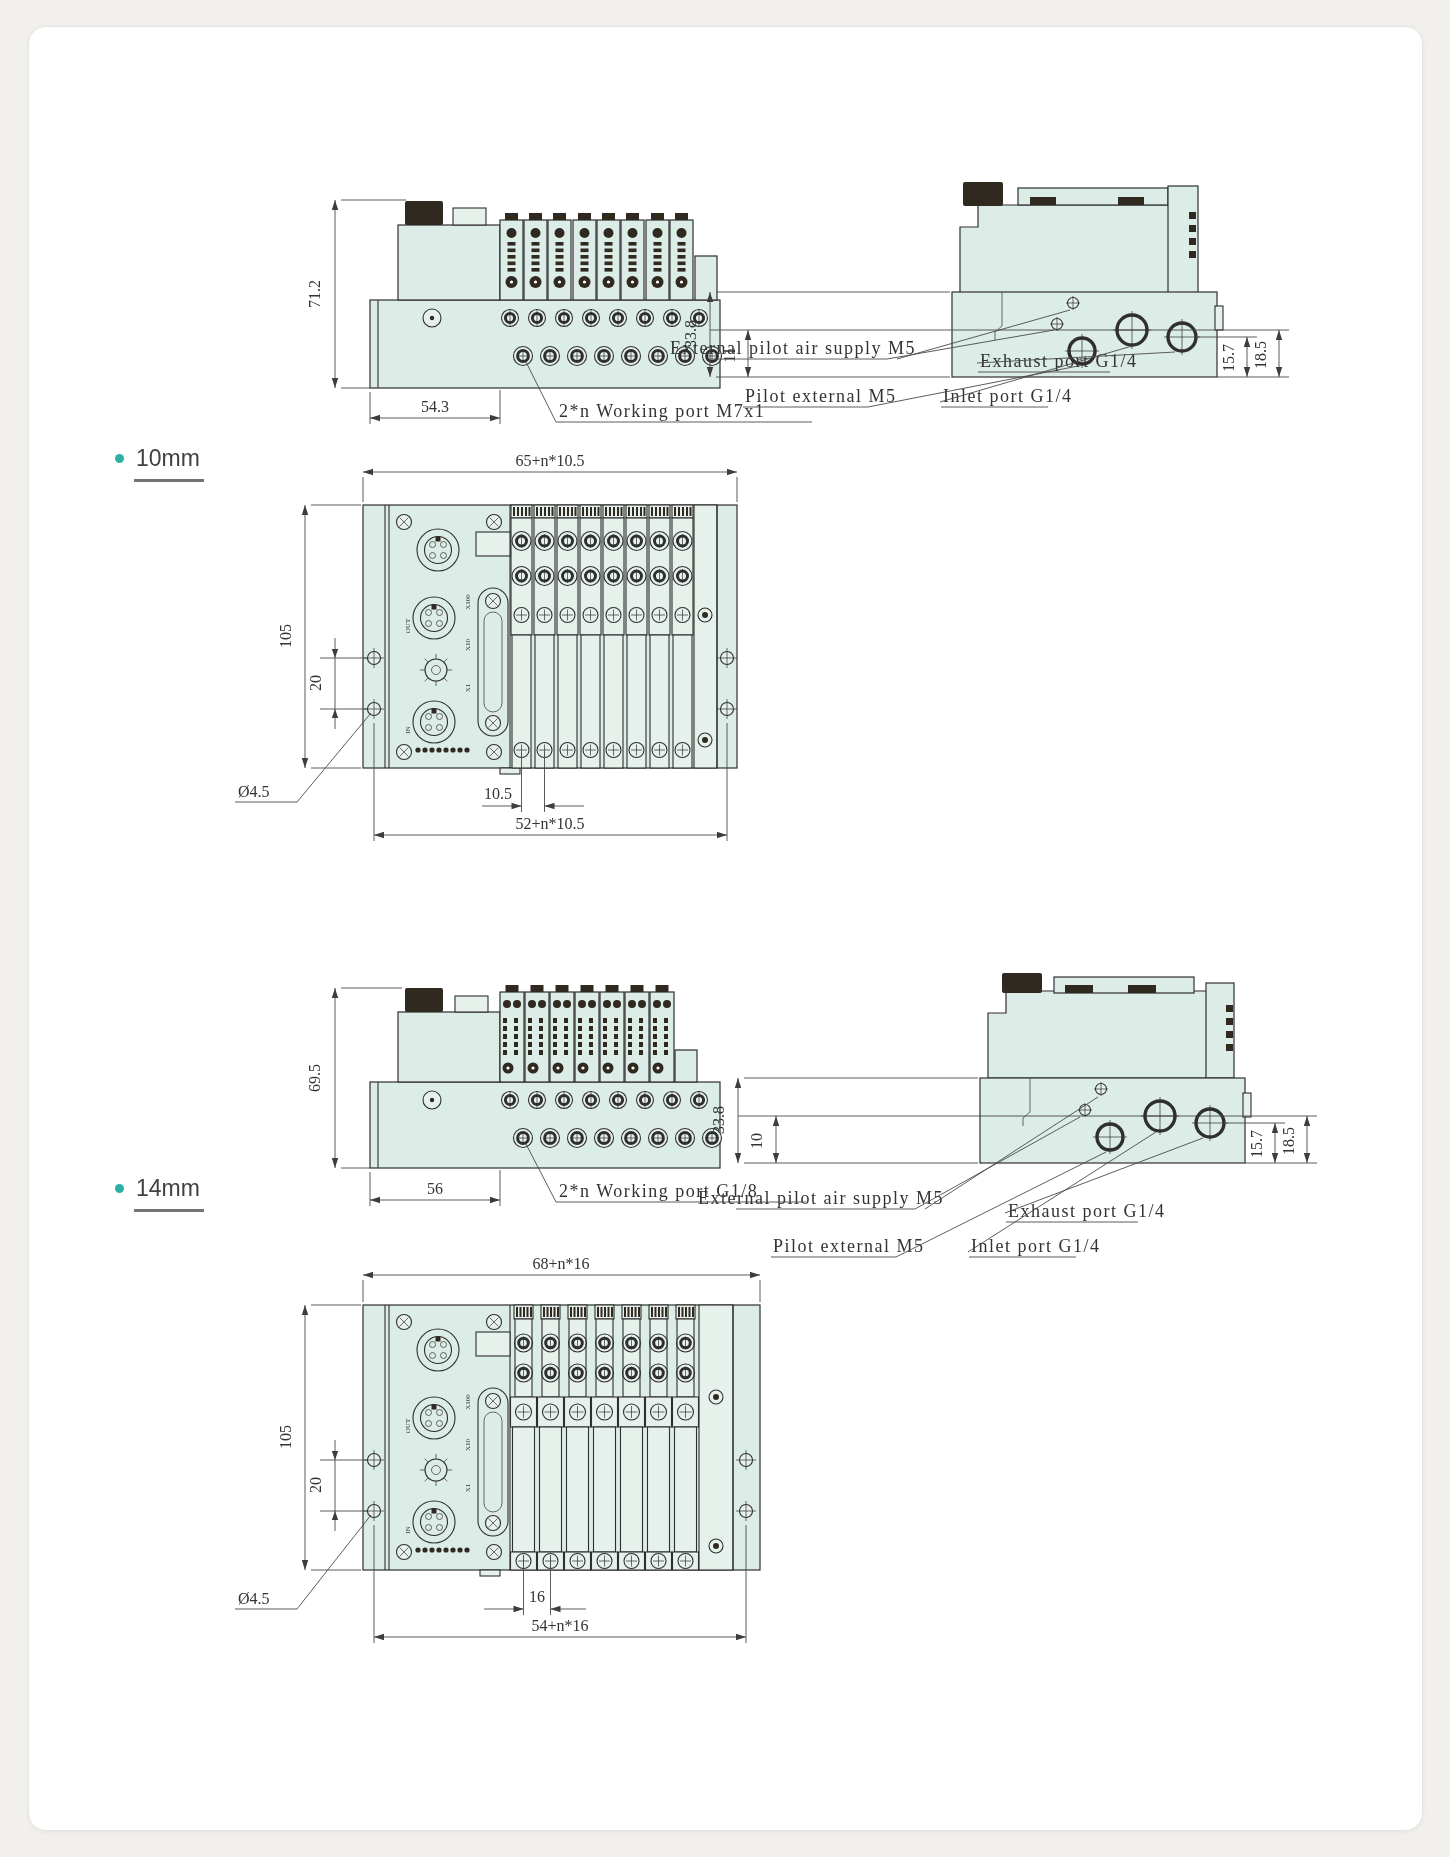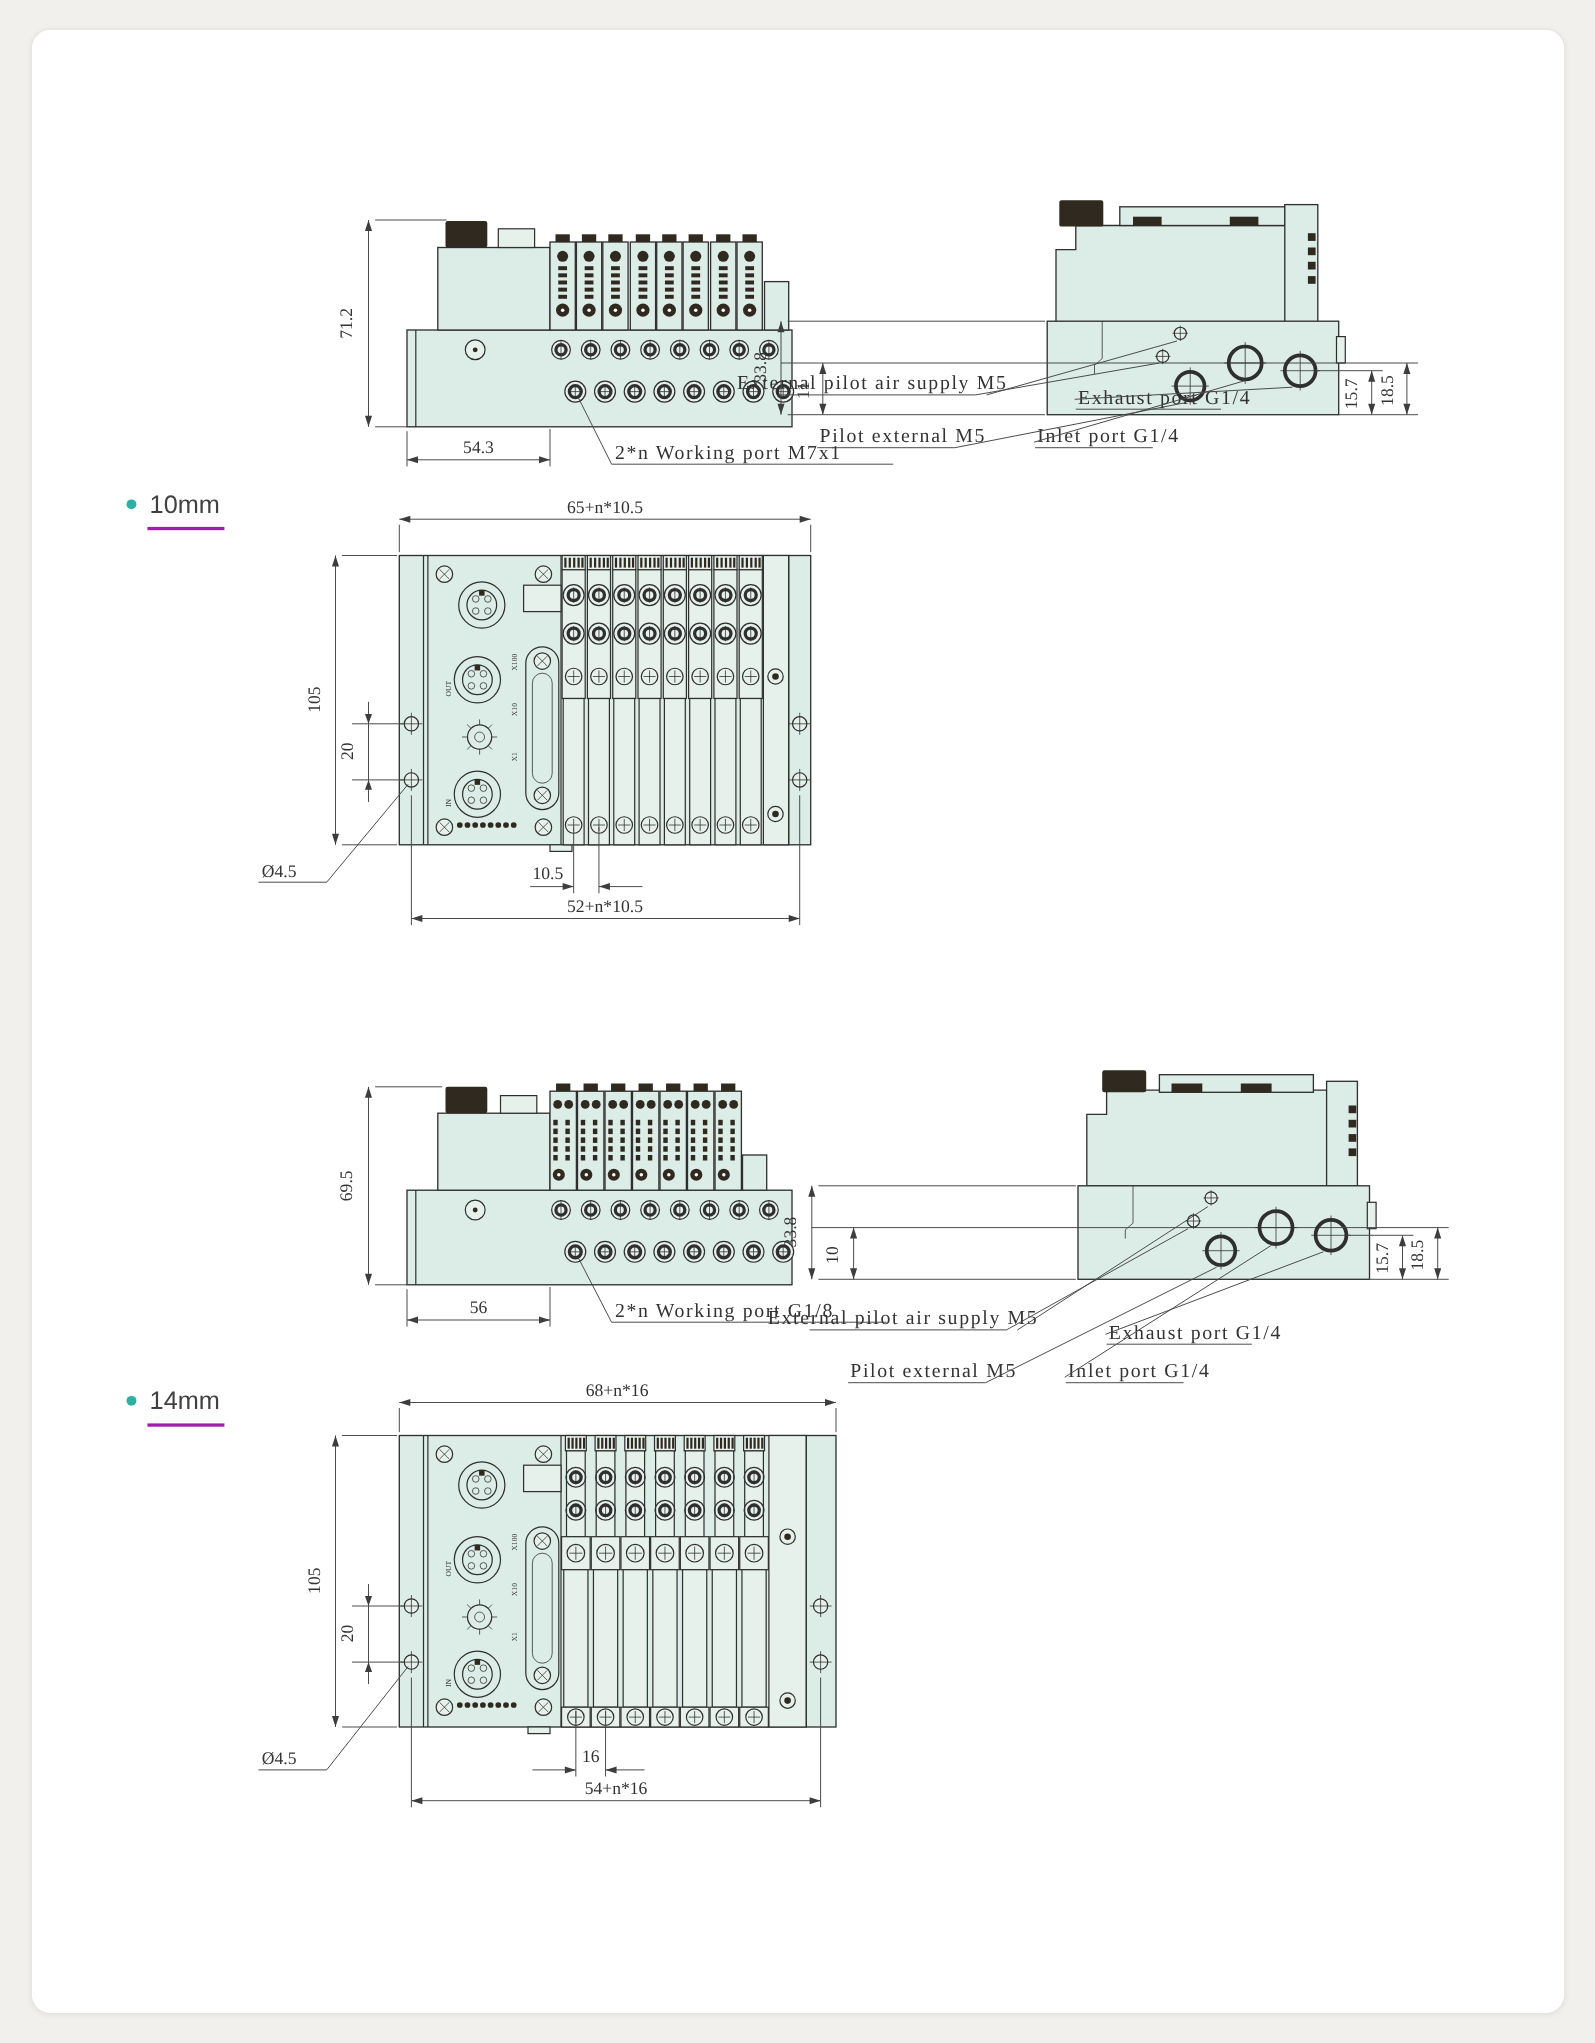--- a/index.html
+++ b/index.html
@@ -1,21 +1,21 @@
 <!DOCTYPE html>
 <html><head>
 <meta charset="utf-8">
 <style>
   html,body{margin:0;padding:0}
   body{width:1450px;height:1857px;background:#f2f0ed;position:relative;font-family:"Liberation Sans",sans-serif}
   .card{position:absolute;left:28px;top:26px;width:1393px;height:1803px;background:#fff;border:1px solid #e7e5e1;border-radius:18px;box-shadow:0 1px 5px rgba(0,0,0,.05)}
   svg{position:absolute;overflow:visible}
   .section-label{position:absolute;display:flex;align-items:flex-start;gap:10px}
   .bullet{width:9px;height:9px;border-radius:50%;background:#2cb0a4;margin-top:9px}
-  .label-text{font-size:23px;color:#414141;padding:0 4px 7px 2px;border-bottom:3px solid #a21caf}
+  .label-text{font-size:23px;color:#414141;padding:0 4px 7px 2px;border-bottom:3px solid #737373}
   
   .body{fill:#dcece7;stroke:#2f2f2f;stroke-width:1.2}
   .wht{fill:#e6f1ec;stroke:#2f2f2f;stroke-width:1.1}
   .dk{fill:#30291f;stroke:none}
   .ln{stroke:#2f2f2f;fill:none;stroke-width:1.1}
   .lnt{stroke-width:0.7}
   .ring{fill:none;stroke:#2f2f2f;stroke-width:3}
   .bigp{fill:none;stroke:#2f2f2f;stroke-width:3.4}
   .dim{stroke:#4a4a4a;stroke-width:0.9;fill:none}
   .arr{fill:#3d3d3d;stroke:none}
@@ -318,21 +318,21 @@
   <text class="dtx" x="318" y="359" text-anchor="middle">10.5</text>
 
   <line class="dim" x1="194" y1="395" x2="547" y2="395"></line>
   <polygon class="arr" points="194,395 204,391.8 204,398.2"></polygon>
     <polygon class="arr" points="547,395 537,391.8 537,398.2"></polygon>
   <line class="dim" x1="194" y1="283" x2="194" y2="401"></line>
     <line class="dim" x1="547" y1="283" x2="547" y2="401"></line>
   <text class="dtx" x="370" y="389" text-anchor="middle">52+n*10.5</text>
 </svg>
 
-<div class="section-label" style="left:115px;top:1260px">
+<div class="section-label" style="left:115px;top:1175px">
   <span class="bullet"></span>
   <span class="label-text">14mm</span>
 </div>
 
 <svg style="left:250px;top:975px" width="630" height="290" viewBox="0 0 630 290">
   <defs>
     <g id="f14v">
       <rect class="body" x="0" y="0" width="24" height="90"></rect>
       <rect class="dk" x="5.5" y="-7" width="13" height="7"></rect>
       <circle class="dk" cx="7" cy="12" r="4"></circle>

